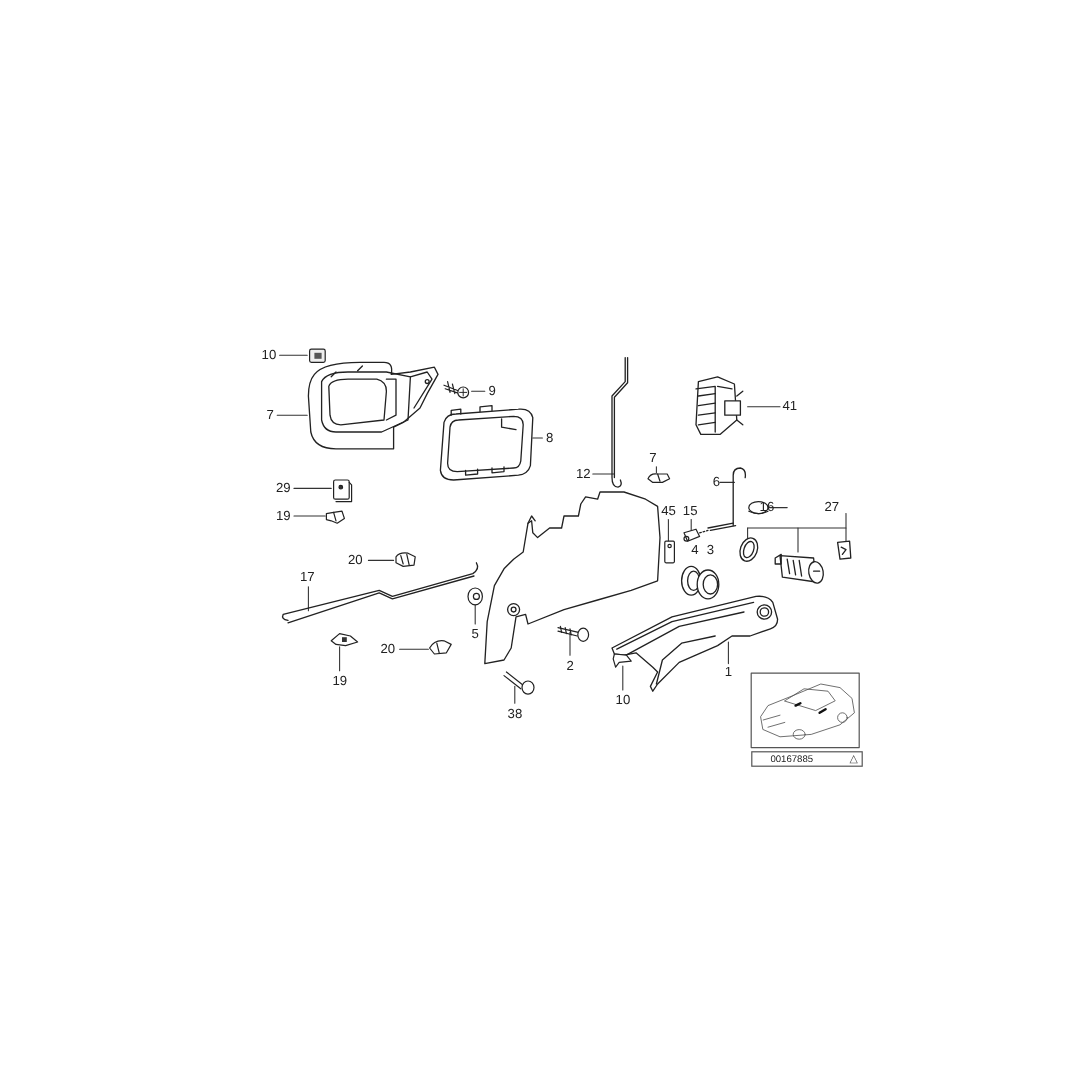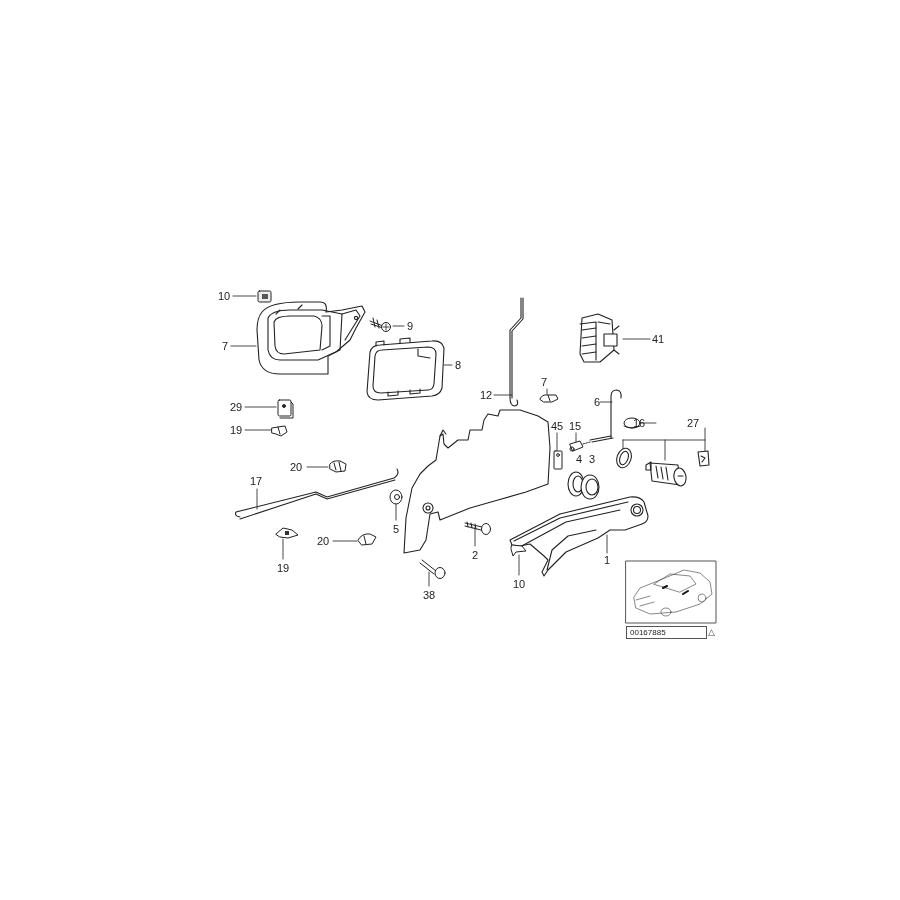--- a/index.html
+++ b/index.html
@@ -1,21 +1,21 @@
 <!DOCTYPE html>
 <html><head>
 <meta charset="utf-8">
 <style>
   html, body { margin: 0; padding: 0; background: #ffffff; }
   body { width: 900px; height: 900px; position: relative; overflow: hidden;
          font-family: "Liberation Sans", sans-serif; }
   #diagram { position: absolute; left: 0; top: 0; width: 900px; height: 900px; }
   .lbl { position: absolute; font-size: 11px; color: #222; line-height: 12px; white-space: nowrap; }
   .thumb-code { position: absolute; left: 626px; top: 626px; width: 76px; height: 11px;
-                border: 1px solid #555; font-size: 8px; line-height: 11px; padding-left: 3px; color: #222; }
+                border: 1px solid #555; font-size: 8px; line-height: 11px; padding-left: 15px; color: #222; }
   .thumb-tri { position: absolute; left: 708px; top: 627px; font-size: 9px; color: #444; }
 </style>
 </head>
 <body>
 
 <svg id="diagram" viewBox="0 0 900 900" xmlns="http://www.w3.org/2000/svg" fill="none" stroke="#222" stroke-width="1" stroke-linejoin="round" stroke-linecap="round">
 
   <g stroke="#333" stroke-width="0.9">
     <line x1="233" y1="296" x2="256" y2="296"></line>
     <line x1="393" y1="326" x2="404" y2="326"></line>

